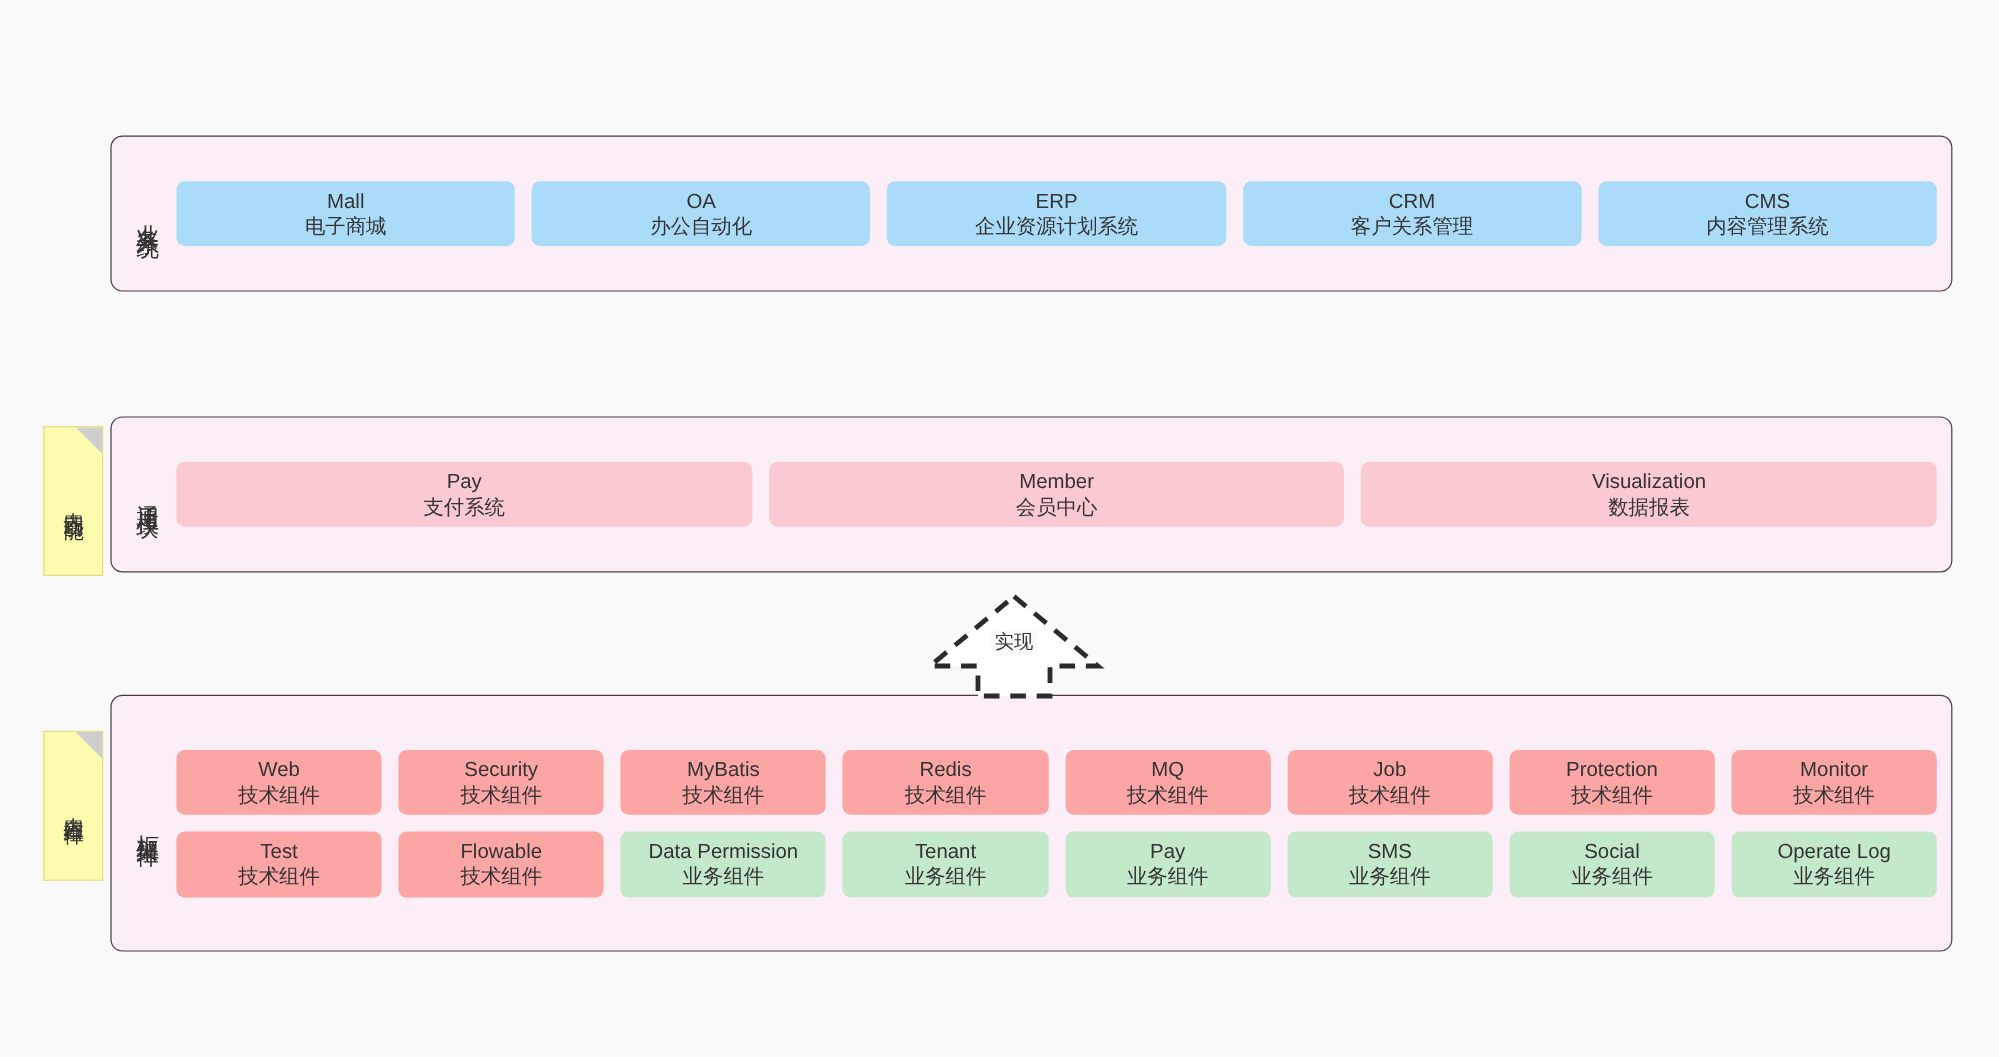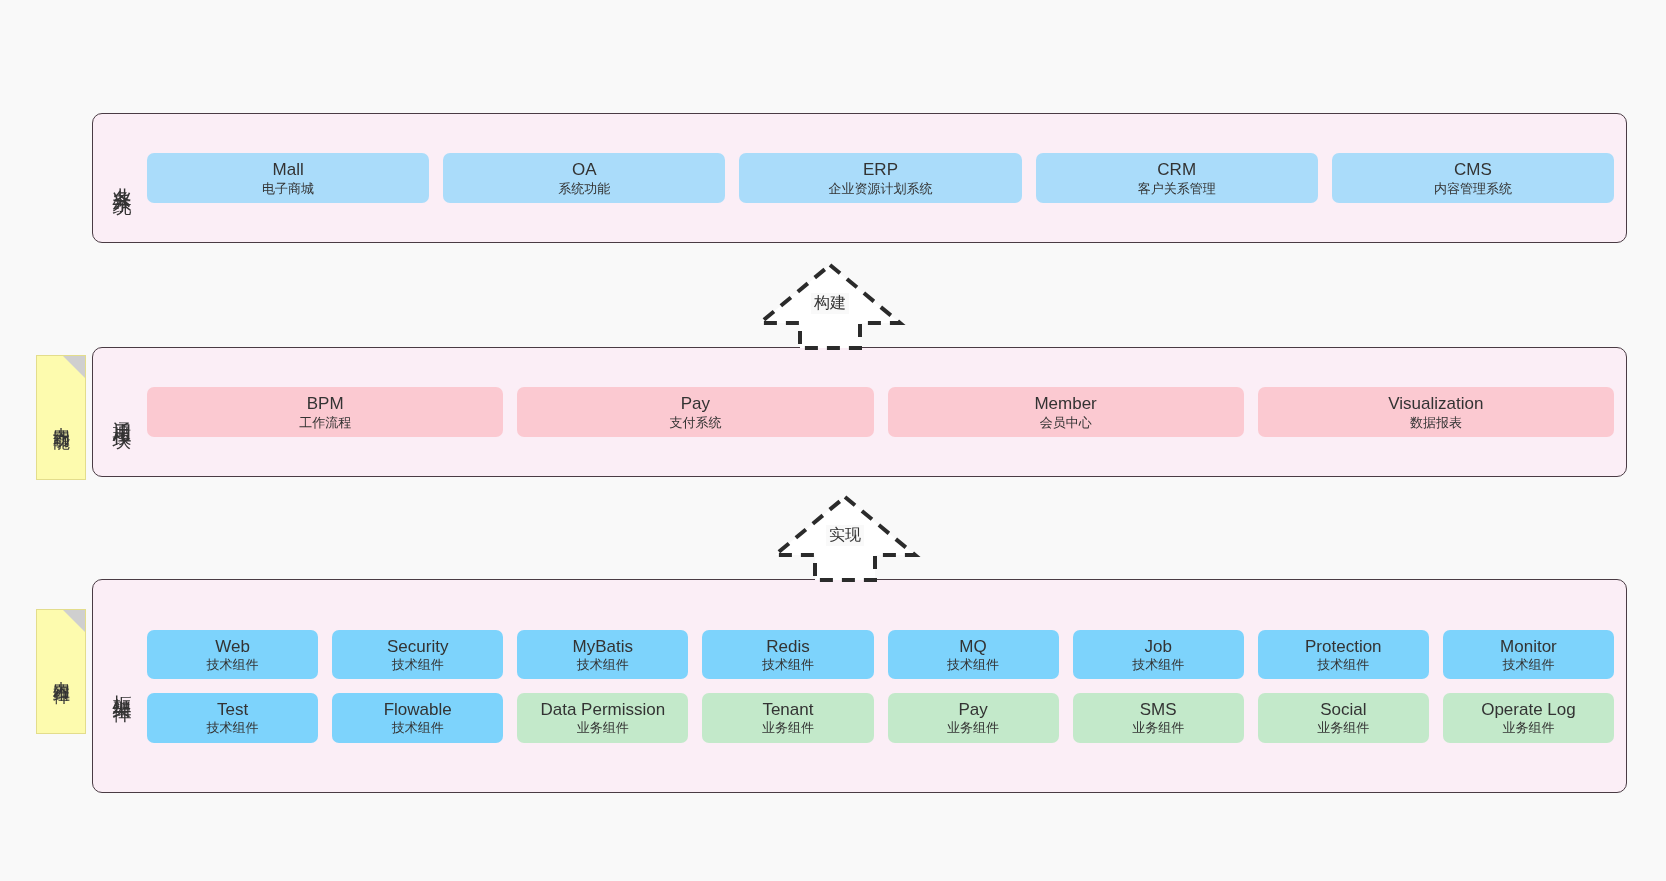--- a/index.html
+++ b/index.html
@@ -69,26 +69,26 @@
     flex-direction: column;
     align-items: center;
     justify-content: center;
     text-align: center;
     color: #333333;
     line-height: 1.25;
     padding: 6px 4px;
     min-width: 0;
   }
   .box .t-en  { font-size: 17px; }
-  .box .t-cn  { font-size: 13px; }
+  .box .t-cn  { font-size: 17px; }
 
   .box.blue        { background: #aadcfa; }
   .box.red         { background: #f4696c; }
   .box.pink        { background: #fbc9d1; }
-  .box.green       { background: #7dd3fc; }
+  .box.green       { background: #fca5a5; }
   .box.lightgreen  { background: #c3e9ca; }
 
   
   .note {
     position: absolute;
     background: #fdfbae;
     border: 1px solid #e3dd8c;
     display: flex;
     align-items: center;
     justify-content: center;
@@ -140,58 +140,48 @@
   <div class="layer" id="layer-0" style="left:92px; top:113px; width:1535px; height:130px;">
     <div class="layer-title">业务系统</div>
     <div class="layer-body">
       <div class="row">
         <div class="box blue">
           <span class="t-en">Mall</span>
           <span class="t-cn">电子商城</span>
         </div>
         <div class="box blue">
           <span class="t-en">OA</span>
-          <span class="t-cn">系统功能</span>
+          <span class="t-cn">办公自动化</span>
         </div>
         <div class="box blue">
           <span class="t-en">ERP</span>
           <span class="t-cn">企业资源计划系统</span>
         </div>
         <div class="box blue">
           <span class="t-en">CRM</span>
           <span class="t-cn">客户关系管理</span>
         </div>
         <div class="box blue">
           <span class="t-en">CMS</span>
           <span class="t-cn">内容管理系统</span>
         </div>
       </div>
     </div>
   </div>
 
-  <div class="connector" id="connector-0" style="left:755px; top:263px; width:150px; height:85px;">
-    <svg width="150" height="85" viewBox="0 0 150 85">
-      <path d="M 75 2 L 145 60 L 105 60 L 105 85 L 45 85 L 45 60 L 5 60 Z" fill="#ffffff" stroke="#2b2b2b" stroke-width="4" stroke-dasharray="13 9" stroke-linejoin="miter"></path>
-    </svg>
-    <span class="conn-label">构建</span>
-  </div>
 
   <div class="note" id="note-0" style="left:36px; top:355px; width:50px; height:125px;">
     <span class="fold"></span>
     <span class="note-text">内置功能</span>
   </div>
 
   <div class="layer" id="layer-1" style="left:92px; top:347px; width:1535px; height:130px;">
     <div class="layer-title">通用模块</div>
     <div class="layer-body">
       <div class="row">
-        <div class="box pink">
-          <span class="t-en">BPM</span>
-          <span class="t-cn">工作流程</span>
-        </div>
         <div class="box pink">
           <span class="t-en">Pay</span>
           <span class="t-cn">支付系统</span>
         </div>
         <div class="box pink">
           <span class="t-en">Member</span>
           <span class="t-cn">会员中心</span>
         </div>
         <div class="box pink">
           <span class="t-en">Visualization</span>

